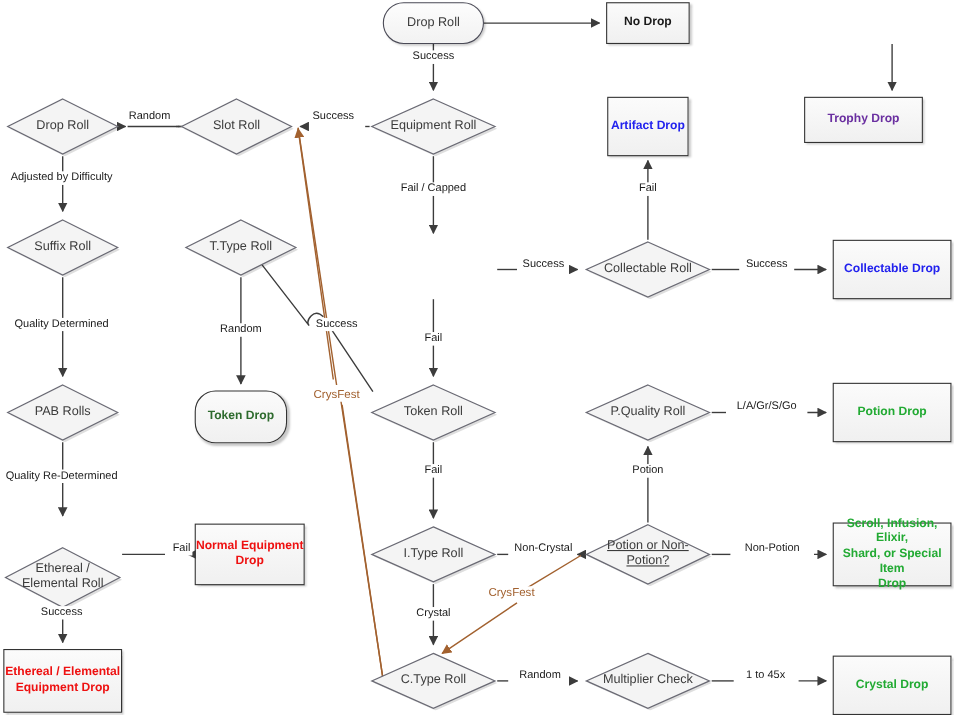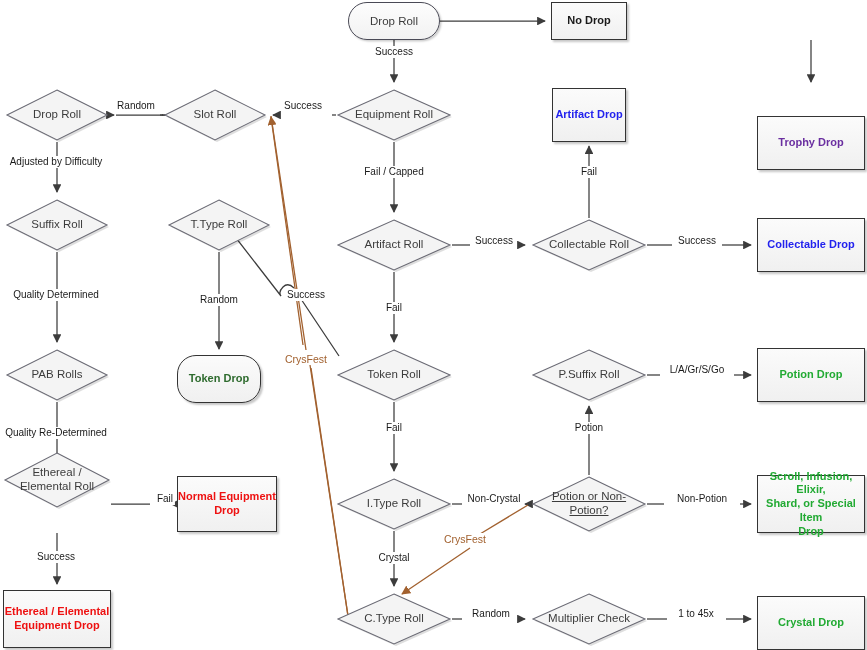--- a/index.html
+++ b/index.html
@@ -153,21 +153,21 @@
       <path d="M 271 116 L 348 616" marker-end="url(#ahb)" opacity="0"></path>
     </g>
   </svg>
 
 <div class="node term" style="left: 348px; top: 2px; width: 92px; height: 38px;">
       <div style="color: rgb(60, 60, 60); width: 100%; text-align: center;">Drop Roll</div>
     </div>
     <div class="node rect" style="left: 551px; top: 2px; width: 76px; height: 38px;">
       <div style="color: rgb(26, 26, 26); width: 100%; text-align: center;">No Drop</div>
     </div>
-    <div class="node rect" style="left: 757px; top: 88px; width: 108px; height: 54px; margin-top: 28px;">
+    <div class="node rect" style="left: 731px; top: 88px; width: 108px; height: 42px;">
       <div style="color: rgb(106, 47, 160); width: 100%; text-align: center;">Trophy Drop</div>
     </div>
     <div class="node dia" style="left: 336px; top: 88px; width: 116px; height: 54px;">
       <svg class="dshape" viewBox="0 0 116 54" preserveAspectRatio="none">
         <path d="M 60 4 L 116 29 L 60 54 L 4 29 Z" fill="rgba(0,0,0,0.13)"></path>
         <path d="M 58 2 L 114 27 L 58 52 L 2 27 Z" fill="#f4f4f4" stroke="#6a6a74" stroke-width="1.1"></path>
       </svg>
       <div class="dlabel" style="color: rgb(60, 60, 60);">Equipment Roll</div>
     </div>
     <div class="node dia" style="left: 163px; top: 88px; width: 104px; height: 54px;">
@@ -194,27 +194,20 @@
       </svg>
       <div class="dlabel" style="color: rgb(60, 60, 60);">Suffix Roll</div>
     </div>
     <div class="node dia" style="left: 167px; top: 198px; width: 104px; height: 54px;">
       <svg class="dshape" viewBox="0 0 104 54" preserveAspectRatio="none">
         <path d="M 54 4 L 104 29 L 54 54 L 4 29 Z" fill="rgba(0,0,0,0.13)"></path>
         <path d="M 52 2 L 102 27 L 52 52 L 2 27 Z" fill="#f4f4f4" stroke="#6a6a74" stroke-width="1.1"></path>
       </svg>
       <div class="dlabel" style="color: rgb(60, 60, 60);">T.Type Roll</div>
     </div>
-    <div class="node dia" style="left: 336px; top: 218px; width: 116px; height: 54px;">
-      <svg class="dshape" viewBox="0 0 116 54" preserveAspectRatio="none">
-        <path d="M 60 4 L 116 29 L 60 54 L 4 29 Z" fill="rgba(0,0,0,0.13)"></path>
-        <path d="M 58 2 L 114 27 L 58 52 L 2 27 Z" fill="#f4f4f4" stroke="#6a6a74" stroke-width="1.1"></path>
-      </svg>
-      <div class="dlabel" style="color: rgb(60, 60, 60);">Artifact Roll</div>
-    </div>
     <div class="node dia" style="left: 531px; top: 218px; width: 116px; height: 54px;">
       <svg class="dshape" viewBox="0 0 116 54" preserveAspectRatio="none">
         <path d="M 60 4 L 116 29 L 60 54 L 4 29 Z" fill="rgba(0,0,0,0.13)"></path>
         <path d="M 58 2 L 114 27 L 58 52 L 2 27 Z" fill="#f4f4f4" stroke="#6a6a74" stroke-width="1.1"></path>
       </svg>
       <div class="dlabel" style="color: rgb(60, 60, 60);">Collectable Roll</div>
     </div>
     <div class="node rect" style="left: 757px; top: 218px; width: 108px; height: 54px;">
       <div style="color: rgb(34, 34, 238); width: 100%; text-align: center;">Collectable Drop</div>
     </div>
@@ -233,26 +226,26 @@
         <path d="M 60 4 L 116 29 L 60 54 L 4 29 Z" fill="rgba(0,0,0,0.13)"></path>
         <path d="M 58 2 L 114 27 L 58 52 L 2 27 Z" fill="#f4f4f4" stroke="#6a6a74" stroke-width="1.1"></path>
       </svg>
       <div class="dlabel" style="color: rgb(60, 60, 60);">Token Roll</div>
     </div>
     <div class="node dia" style="left: 531px; top: 348px; width: 116px; height: 54px;">
       <svg class="dshape" viewBox="0 0 116 54" preserveAspectRatio="none">
         <path d="M 60 4 L 116 29 L 60 54 L 4 29 Z" fill="rgba(0,0,0,0.13)"></path>
         <path d="M 58 2 L 114 27 L 58 52 L 2 27 Z" fill="#f4f4f4" stroke="#6a6a74" stroke-width="1.1"></path>
       </svg>
-      <div class="dlabel" style="color: rgb(60, 60, 60);">P.Suffix Roll</div>
+      <div class="dlabel" style="color: rgb(60, 60, 60);">P.Quality Roll</div>
     </div>
     <div class="node rect" style="left: 757px; top: 348px; width: 108px; height: 54px;">
       <div style="color: rgb(34, 170, 51); width: 100%; text-align: center;">Potion Drop</div>
     </div>
-    <div class="node dia" style="left: 3px; top: 451px; width: 108px; height: 58px;">
+    <div class="node dia" style="left: 3px; top: 496px; width: 108px; height: 58px;">
       <svg class="dshape" viewBox="0 0 108 58" preserveAspectRatio="none">
         <path d="M 56 4 L 108 31 L 56 58 L 4 31 Z" fill="rgba(0,0,0,0.13)"></path>
         <path d="M 54 2 L 106 29 L 54 56 L 2 29 Z" fill="#f4f4f4" stroke="#6a6a74" stroke-width="1.1"></path>
       </svg>
       <div class="dlabel" style="color: rgb(60, 60, 60);">Ethereal /<br>Elemental Roll</div>
     </div>
     <div class="node rect" style="left: 177px; top: 476px; width: 100px; height: 56px;">
       <div style="color: rgb(238, 17, 17); width: 100%; text-align: center;">Normal Equipment<br>Drop</div>
     </div>
     <div class="node dia" style="left: 336px; top: 477px; width: 116px; height: 54px;">

